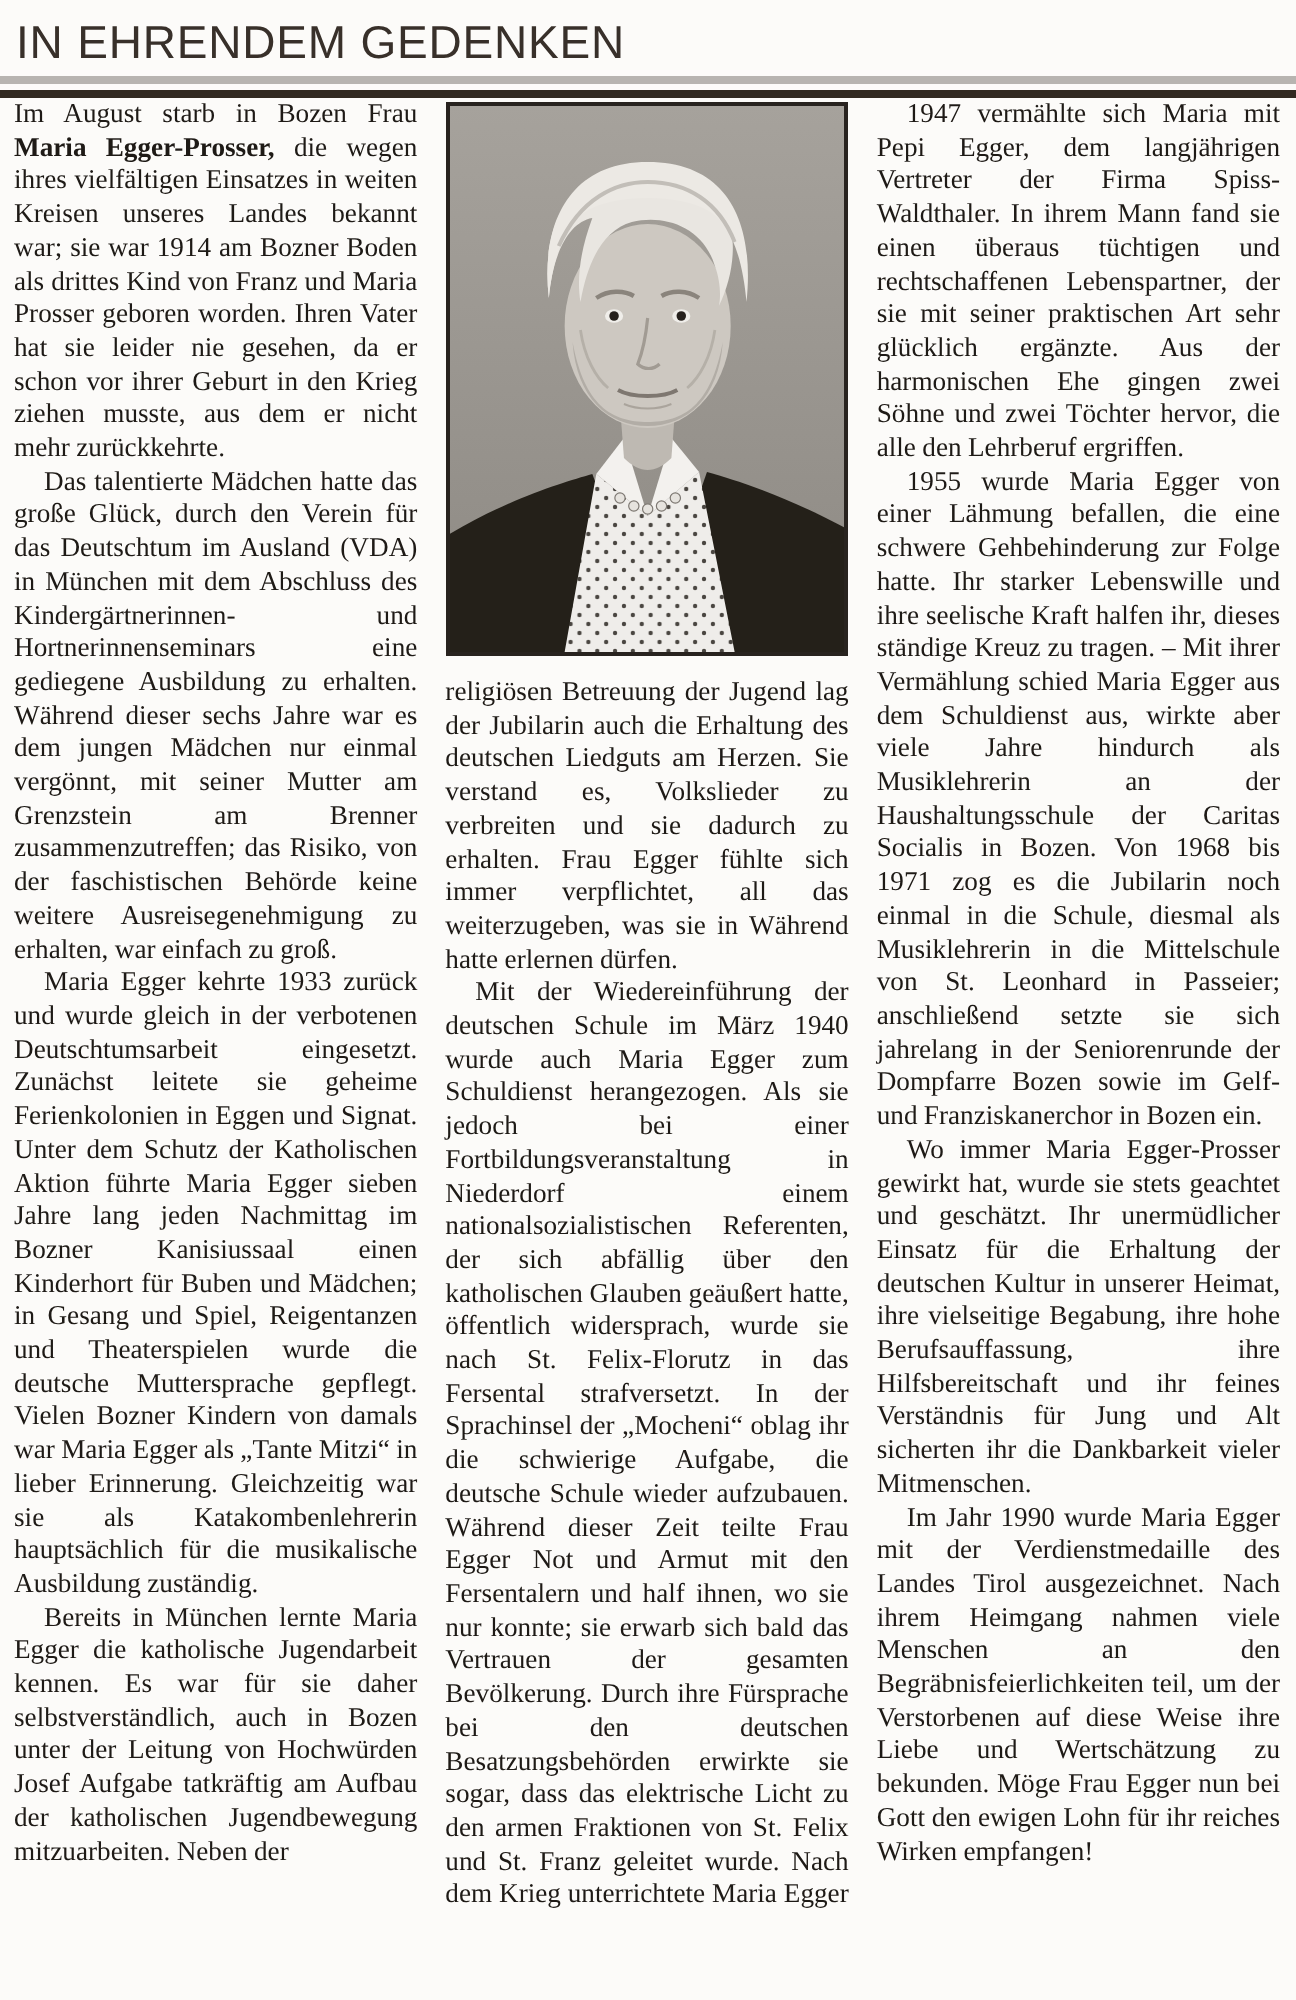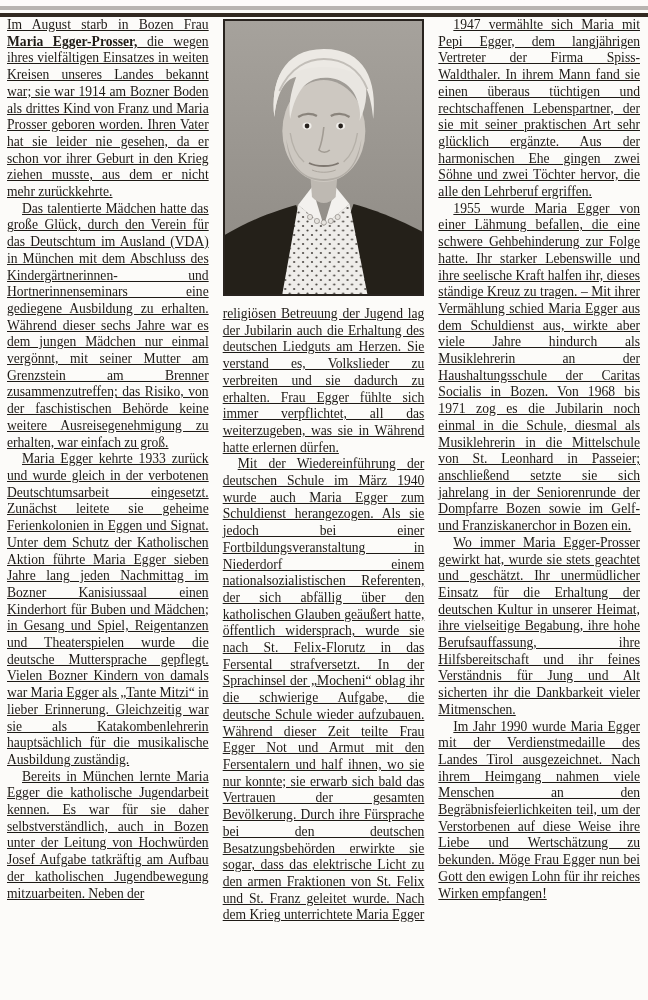--- a/index.html
+++ b/index.html
@@ -43,39 +43,40 @@
   .col{
     flex:1 1 0;
     min-width:0;
     text-align:justify;
     font-size:13.6px;
     line-height:16.7px;
     hyphens:auto;
     -webkit-hyphens:auto;
     word-spacing:-0.2px;
   }
-  .col p{margin:0;text-decoration:underline;}
+  .col p{margin:0;}
   .col p.ind{text-indent:15px;}
   .col b{font-weight:700;}
   .photo{
     margin:2px 0 10px;
     width:100%;
     height:277px;
     box-sizing:border-box;
     border:2px solid #28231f;
     background:#98948e;
   }
   .photo svg{display:block;width:100%;height:100%;}
 </style>
 </head>
 <body>
 
 <div class="page">
 
   <header>
+    <div class="kicker">IN EHRENDEM GEDENKEN</div>
     <div class="rule rule-light"></div>
     <div class="rule rule-dark"></div>
   </header>
 
   <div class="cols">
 
     <div class="col">
       <p><span>Im August starb in Bozen Frau </span><b>Maria Egger-Prosser,</b><span> die wegen ihres vielfältigen Einsatzes in weiten Kreisen unseres Landes bekannt war; sie war 1914 am Bozner Boden als drittes Kind von Franz und Maria Prosser geboren worden. Ihren Vater hat sie leider nie gesehen, da er schon vor ihrer Geburt in den Krieg ziehen musste, aus dem er nicht mehr zurückkehrte.</span></p>
       <p class="ind">Das talentierte Mädchen hatte das große Glück, durch den Verein für das Deutschtum im Ausland (VDA) in München mit dem Abschluss des Kindergärtnerinnen- und Hortnerinnenseminars eine gediegene Ausbildung zu erhalten. Während dieser sechs Jahre war es dem jungen Mädchen nur einmal vergönnt, mit seiner Mutter am Grenzstein am Brenner zusammenzutreffen; das Risiko, von der faschistischen Behörde keine weitere Ausreisegenehmigung zu erhalten, war einfach zu groß.</p>
       <p class="ind">Maria Egger kehrte 1933 zurück und wurde gleich in der verbotenen Deutschtumsarbeit eingesetzt. Zunächst leitete sie geheime Ferienkolonien in Eggen und Signat. Unter dem Schutz der Katholischen Aktion führte Maria Egger sieben Jahre lang jeden Nachmittag im Bozner Kanisiussaal einen Kinderhort für Buben und Mädchen; in Gesang und Spiel, Reigentanzen und Theaterspielen wurde die deutsche Muttersprache gepflegt. Vielen Bozner Kindern von damals war Maria Egger als „Tante Mitzi“ in lieber Erinnerung. Gleichzeitig war sie als Katakombenlehrerin hauptsächlich für die musikalische Ausbildung zuständig.</p>

